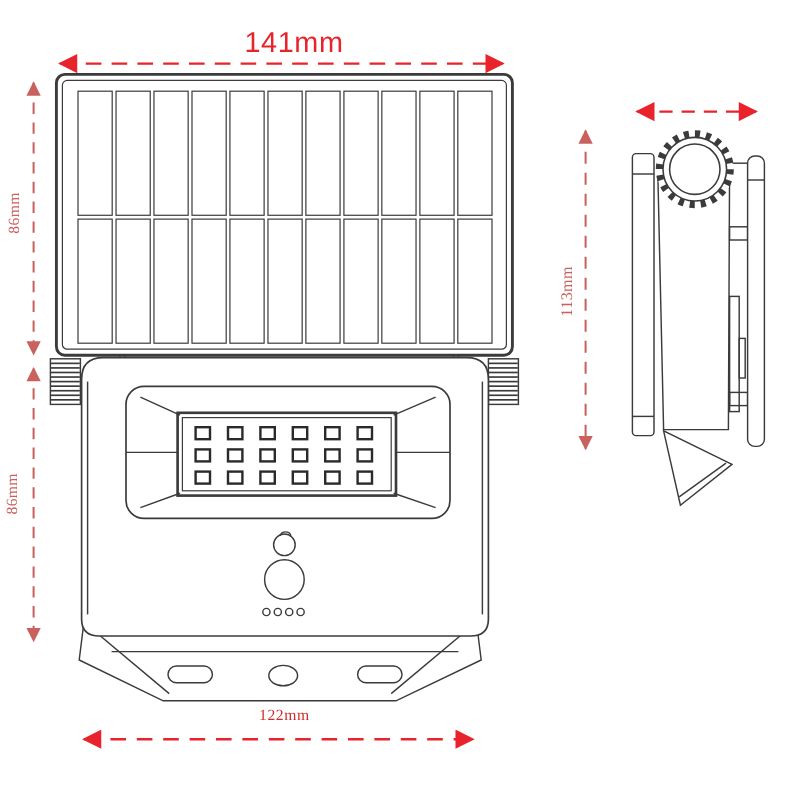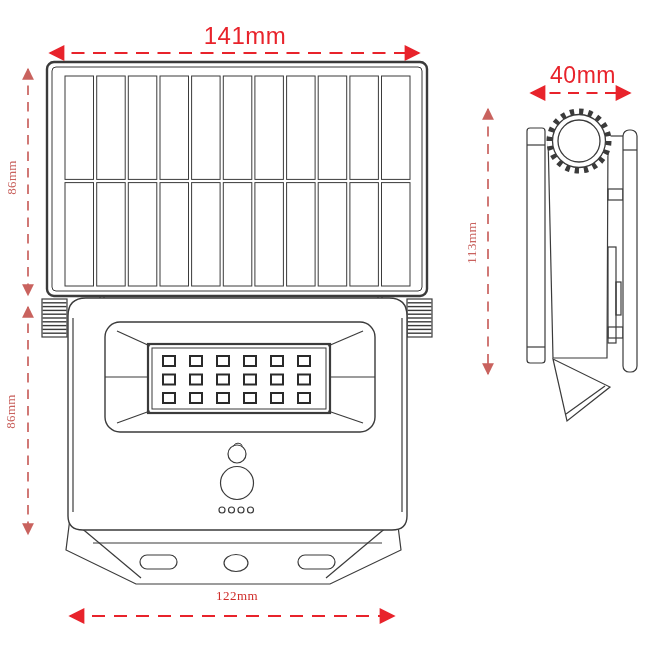--- a/index.html
+++ b/index.html
@@ -215,21 +215,20 @@
       <line x1="531" y1="93" x2="630" y2="93" stroke="#e8232b" stroke-width="2" stroke-dasharray="11 7.5" marker-start="url(#arrB)" marker-end="url(#arrB)"></line>
       <line x1="70" y1="616" x2="394" y2="616" stroke="#e8232b" stroke-width="2" stroke-dasharray="13 9" marker-start="url(#arrB)" marker-end="url(#arrB)"></line>
       <line x1="28" y1="69" x2="28" y2="295" stroke="#c9625e" stroke-width="1.7" stroke-dasharray="9.5 7" marker-start="url(#arrS)" marker-end="url(#arrS)"></line>
       <line x1="28" y1="307" x2="28" y2="534" stroke="#c9625e" stroke-width="1.7" stroke-dasharray="9.5 7" marker-start="url(#arrS)" marker-end="url(#arrS)"></line>
       <line x1="488" y1="109" x2="488" y2="374" stroke="#c9625e" stroke-width="1.7" stroke-dasharray="10 7.5" marker-start="url(#arrS)" marker-end="url(#arrS)"></line>
     </g>
   </svg>
 
   <div class="dim-label" style="left:160px;top:24px;width:170px;">141mm</div>
 
-  <div class="dim-label" style="left:528px;top:64px;width:110px;font-size:23px;">40mm</div>
 
   <div class="dim-label serif" style="left:172px;top:589px;width:130px;">122mm</div>
 
   <div class="dim-label small-serif rot" style="left:-13px;top:171px;width:48px;">86mm</div>
 
   <div class="dim-label small-serif rot" style="left:-14px;top:405px;width:48px;">86mm</div>
 
   <div class="dim-label small-serif rot" style="left:445px;top:236px;width:54px;font-size:13.5px;">113mm</div>
 </div>
 

